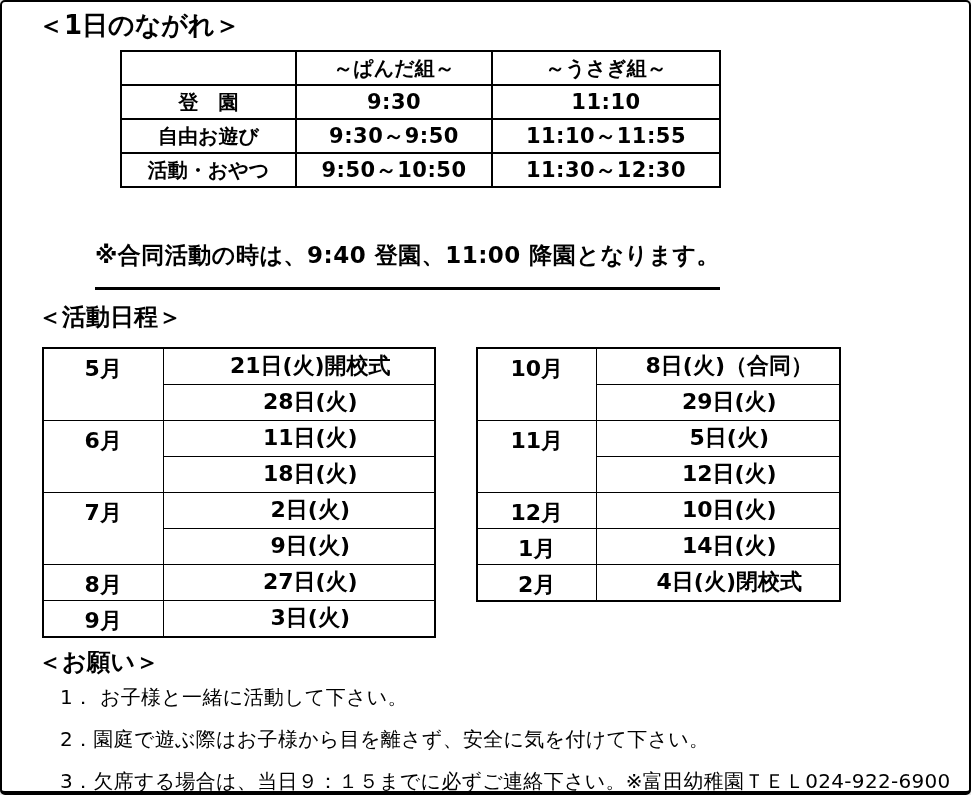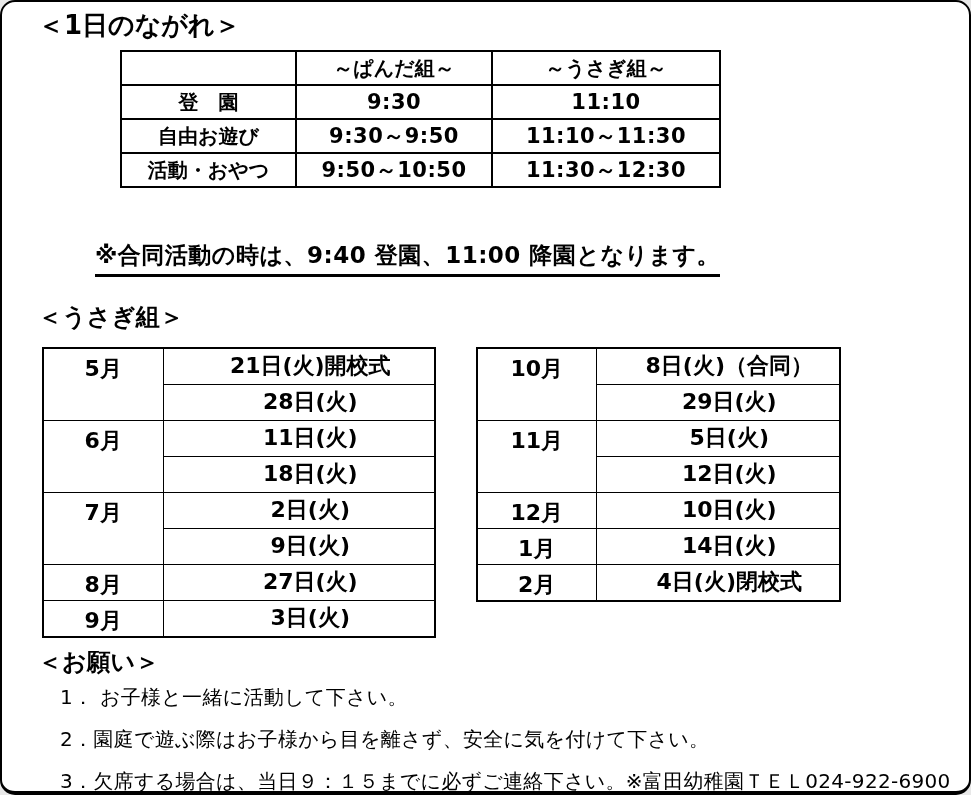--- a/index.html
+++ b/index.html
@@ -6,21 +6,21 @@
   html, body { background: #e8e8e8; }
   body { font-family: "DejaVu Sans", "Liberation Sans", sans-serif; color: #000; }
 
   .page {
     position: relative;
     width: 971px;
     height: 795px;
     background: #ffffff;
     border: 2px solid #000;
     border-bottom-width: 4px;
-    border-radius: 15px;
+    border-radius: 5px;
     overflow: hidden;
   }
 
   .doc-title {
     position: absolute;
     top: 6px;
     left: 36px;
     font-size: 26px;
     font-weight: bold;
     letter-spacing: 0px;
@@ -53,21 +53,21 @@
     position: absolute;
     top: 238px;
     left: 93px;
     font-size: 23px;
     font-weight: bold;
     letter-spacing: 0.5px;
   }
   .joint-note span {
     display: inline-block;
     border-bottom: 3px solid #000;
-    padding-bottom: 3px;
+    padding-bottom: 16px;
   }
 
   .section-heading {
     position: absolute;
     left: 36px;
     font-size: 24px;
     font-weight: bold;
   }
   .heading-schedule { top: 299px; }
   .heading-requests { top: 644px; }
@@ -135,35 +135,35 @@
         <td class="c2">～うさぎ組～</td>
       </tr>
       <tr>
         <td class="c0">登　園</td>
         <td class="c1 time">9:30</td>
         <td class="c2 time">11:10</td>
       </tr>
       <tr>
         <td class="c0">自由お遊び</td>
         <td class="c1 time">9:30～9:50</td>
-        <td class="c2 time">11:10～11:30</td>
+        <td class="c2 time">11:10～11:55</td>
       </tr>
       <tr>
         <td class="c0">活動・おやつ</td>
         <td class="c1 time">9:50～10:50</td>
         <td class="c2 time">11:30～12:30</td>
       </tr>
     </tbody>
   </table>
 
   <div class="joint-note">
     <span>※合同活動の時は、9:40 登園、11:00 降園となります。</span>
   </div>
 
-  <div class="section-heading heading-schedule">＜うさぎ組＞</div>
+  <div class="section-heading heading-schedule">＜活動日程＞</div>
 
   <table class="sched-table sched-left">
     <tbody>
       <tr>
         <td class="month" rowspan="2">5月</td>
         <td class="date">21日(火)開校式</td>
       </tr>
       <tr>
         <td class="date">28日(火)</td>
       </tr>

